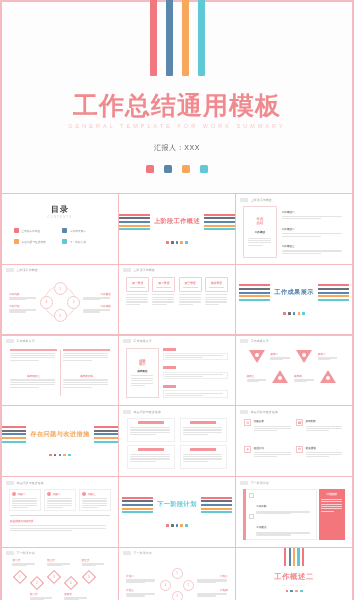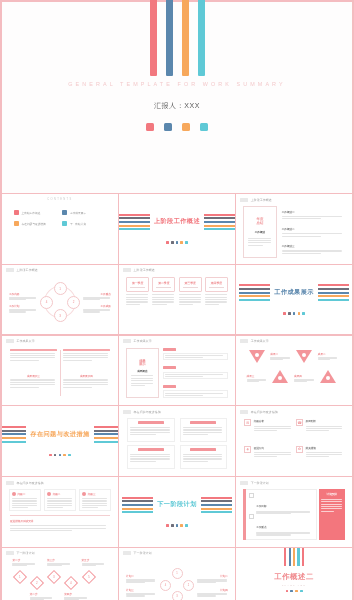--- a/index.html
+++ b/index.html
@@ -200,33 +200,35 @@
 
 <div class="page">
 
   <div class="hero">
     <div class="hero-bars">
       <i style="background: rgb(242, 120, 127);"></i>
       <i style="background: rgb(91, 135, 173);"></i>
       <i style="background: rgb(247, 168, 92);"></i>
       <i style="background: rgb(95, 201, 214);"></i>
     </div>
+    <div class="hero-title">工作总结通用模板</div>
     <div class="hero-sub">GENERAL TEMPLATE FOR WORK SUMMARY</div>
     <div class="hero-presenter">汇报人：XXX</div>
     <div class="hero-dots">
       <i style="background: rgb(242, 120, 127);"></i>
       <i style="background: rgb(91, 135, 173);"></i>
       <i style="background: rgb(247, 168, 92);"></i>
       <i style="background: rgb(95, 201, 214);"></i>
     </div>
   </div>
 
   <div class="grid" id="grid">
       <div class="slide">
         <div class="s-body">
+          <div class="toc-title">目录</div>
           <div class="toc-sub">CONTENTS</div>
           <div class="toc-grid">
             <div class="toc-item">
               <span class="toc-chip" style="background:#f2787f"></span>
               <span class="toc-lbl">上阶段工作概述</span>
             </div>
             <div class="toc-item">
               <span class="toc-chip" style="background:#5b87ad"></span>
               <span class="toc-lbl">工作成果展示</span>
             </div>

